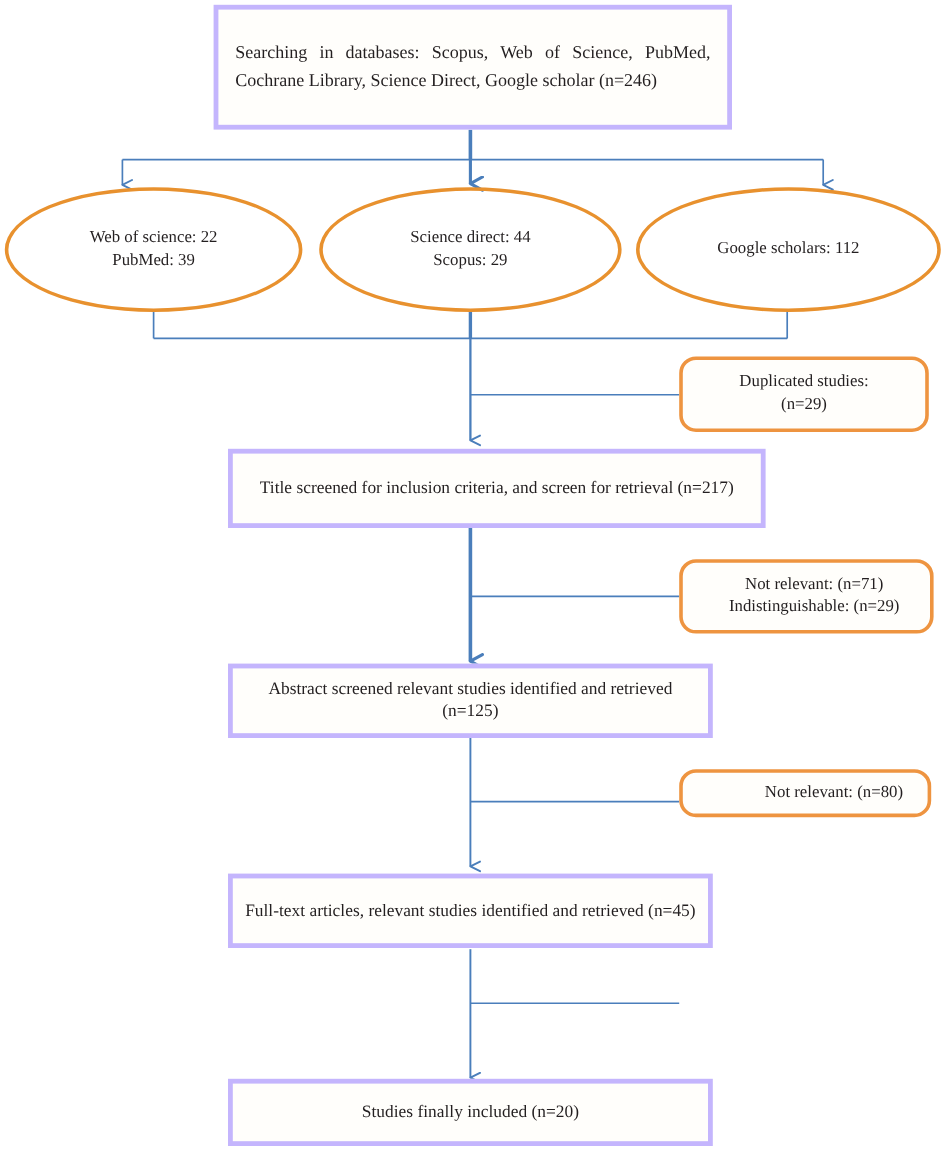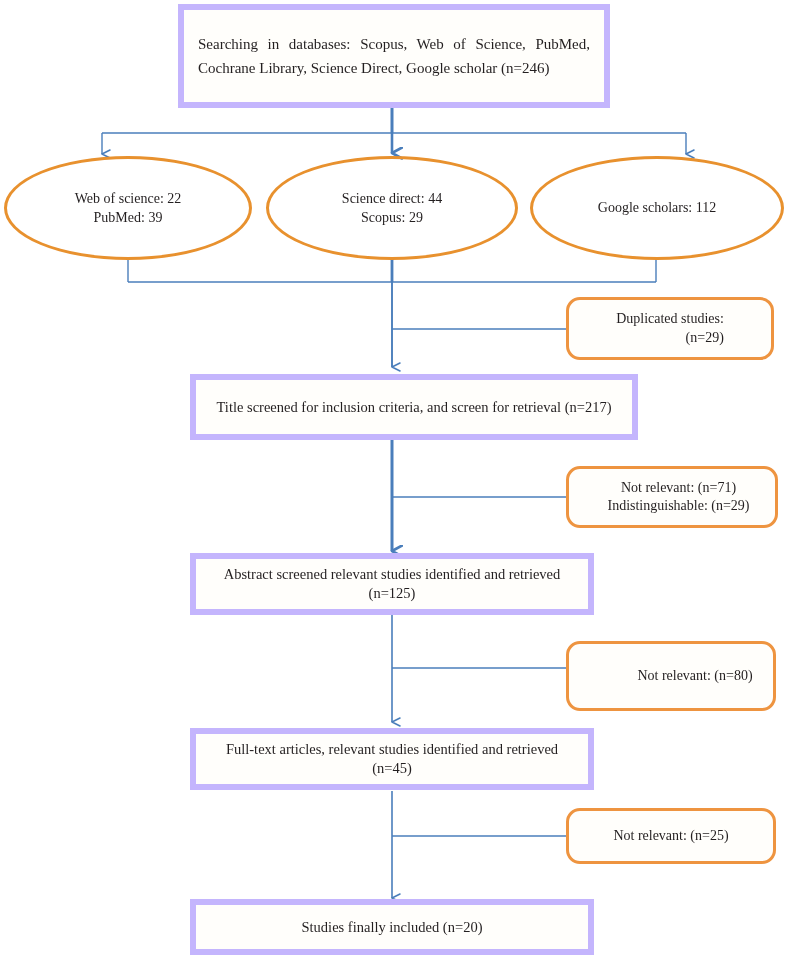--- a/index.html
+++ b/index.html
@@ -34,21 +34,21 @@
     position: absolute;
     z-index: 3;
     box-sizing: border-box;
     background: #fffefb;
     display: flex;
     align-items: center;
     justify-content: center;
     text-align: center;
   }
   .box {
-    border: 6px solid #c4b5fd;
+    border: 4px solid #c4b5fd;
   }
   .box .txt {
     padding: 0 10px;
     line-height: 1.30;
     font-size: 14.5px;
     color: #231f20;
   }
   .rbox {
     border: 3px solid #ee9440;
     border-radius: 14px;
@@ -157,21 +157,21 @@
       </div>
     </div>
 
     <div class="ellipse" style="left:530px; top:156px; width:254px; height:104px;">
       <div class="txt">
         <div>Google scholars: 112</div>
       </div>
     </div>
   </div>
 
-  <div class="node rbox" style="left:566px; top:297px; width:208px; height:63px;text-align:right;">
+  <div class="node rbox" style="left:566px; top:297px; width:208px; height:63px;">
     <div class="txt">
       <div>Duplicated studies:</div>
       <div>(n=29)</div>
     </div>
   </div>
 
   <div class="node box" style="left:190px; top:374px; width:448px; height:66px;">
     <div class="txt">Title screened for inclusion criteria, and screen for retrieval (n=217)</div>
   </div>
 
@@ -179,33 +179,28 @@
     <div class="txt">
       <div>Not relevant: (n=71)</div>
       <div>Indistinguishable: (n=29)</div>
     </div>
   </div>
 
   <div class="node box" style="left:190px; top:553px; width:404px; height:62px;">
     <div class="txt">Abstract screened relevant studies identified and retrieved (n=125)</div>
   </div>
 
-  <div class="node rbox" style="left:566px; top:641px; width:210px; height:70px;padding-left:48px;">
+  <div class="node rbox" style="left:566px; top:641px; width:210px; height:40px;padding-left:48px;">
     <div class="txt">
       <div>Not relevant: (n=80)</div>
     </div>
   </div>
 
   <div class="node box" style="left:190px; top:728px; width:404px; height:62px;">
     <div class="txt">Full-text articles, relevant studies identified and retrieved (n=45)</div>
   </div>
 
-  <div class="node rbox" style="left:566px; top:808px; width:210px; height:56px;">
-    <div class="txt">
-      <div>Not relevant: (n=25)</div>
-    </div>
-  </div>
 
   <div class="node box" style="left:190px; top:899px; width:404px; height:56px;justify-content:center;">
     <div class="txt">Studies finally included (n=20)</div>
   </div>
 
 </div>
 
 </body></html>

